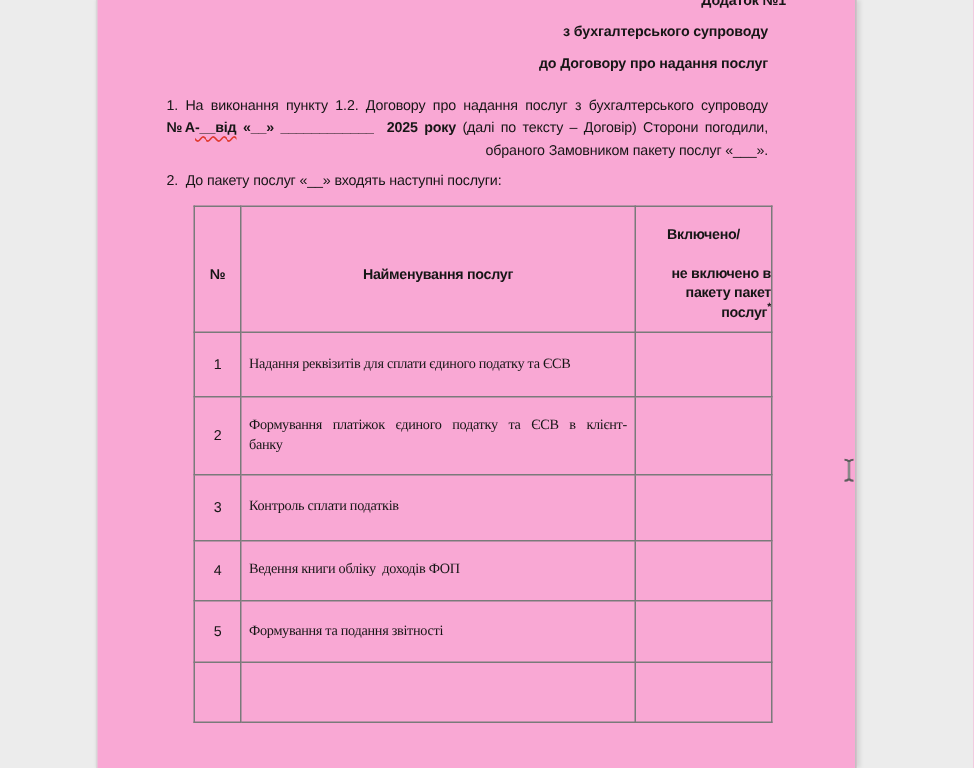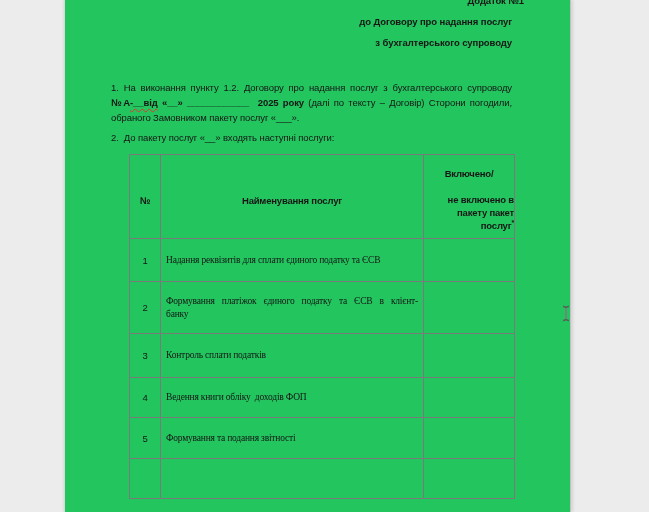--- a/index.html
+++ b/index.html
@@ -7,21 +7,21 @@
   body {
     background: #ececec;
     font-family: "Liberation Sans", "DejaVu Sans", sans-serif;
     color: #161616;
   }
   .canvas { position: relative; width: 649px; height: 512px; }
   .page {
     position: absolute;
     left: 64px; top: 0;
     width: 507px; height: 512px;
-    background: #22c55e;
+    background: #f9a8d4;
     border-left: 1px solid #d9d9d9;
     border-right: 1px solid #c2c2c2;
     box-shadow: -1px 0 2px rgba(0,0,0,0.06), 2px 0 3px rgba(0,0,0,0.10);
   }
   .content {
     position: relative;
     padding: 0 58px 0 46px;
     font-size: 9.5px;
     letter-spacing: -0.1px;
   }
@@ -30,28 +30,28 @@
     margin-top: -10px;
     text-align: right;
     font-weight: bold;
     line-height: 21px;
     white-space: nowrap;
   }
   .doc-head .hl { white-space: nowrap; }
   .doc-head .hl1 { margin-right: -12px; }
   
   .para { line-height: 15px; }
-  .p1 { margin-top: 27px; }
+  .p1 { margin-top: 10px; }
   .p2 { margin-top: 5px; white-space: nowrap; }
   .jl {
     text-align: justify;
     text-align-last: justify;
     white-space: nowrap;
   }
-  .pl-last { text-align: left; white-space: nowrap; }
+  .pl-last { text-align: right; white-space: nowrap; }
   .b { font-weight: bold; }
   .sq {
     text-decoration: underline wavy #e0382e;
     text-decoration-thickness: 1px;
     text-underline-offset: 2px;
     text-decoration-skip-ink: none;
   }
   
   table.svc {
     border-collapse: collapse;
@@ -92,22 +92,22 @@
 </style>
 </head>
 <body>
 
 <div class="canvas">
   <div class="page">
     <div class="content">
 
       <div class="doc-head">
         <div class="hl hl1">Додаток №1</div>
+        <div class="hl">з бухгалтерського супроводу</div>
         <div class="hl">до Договору про надання послуг</div>
-        <div class="hl">з бухгалтерського супроводу</div>
       </div>
 
       <div class="para p1">
         <div class="jl">1. На виконання пункту 1.2. Договору про надання послуг з бухгалтерського супроводу</div>
         <div class="jl"><span class="b">№А</span><span class="b sq">-__від</span><span class="b"> «__» ____________ &nbsp;2025 року</span><span> (далі по тексту – Договір) Сторони погодили,</span></div>
         <div class="pl-last">обраного Замовником пакету послуг «___».</div>
       </div>
 
       <div class="para p2">2. &nbsp;До пакету послуг «__» входять наступні послуги:</div>
 

